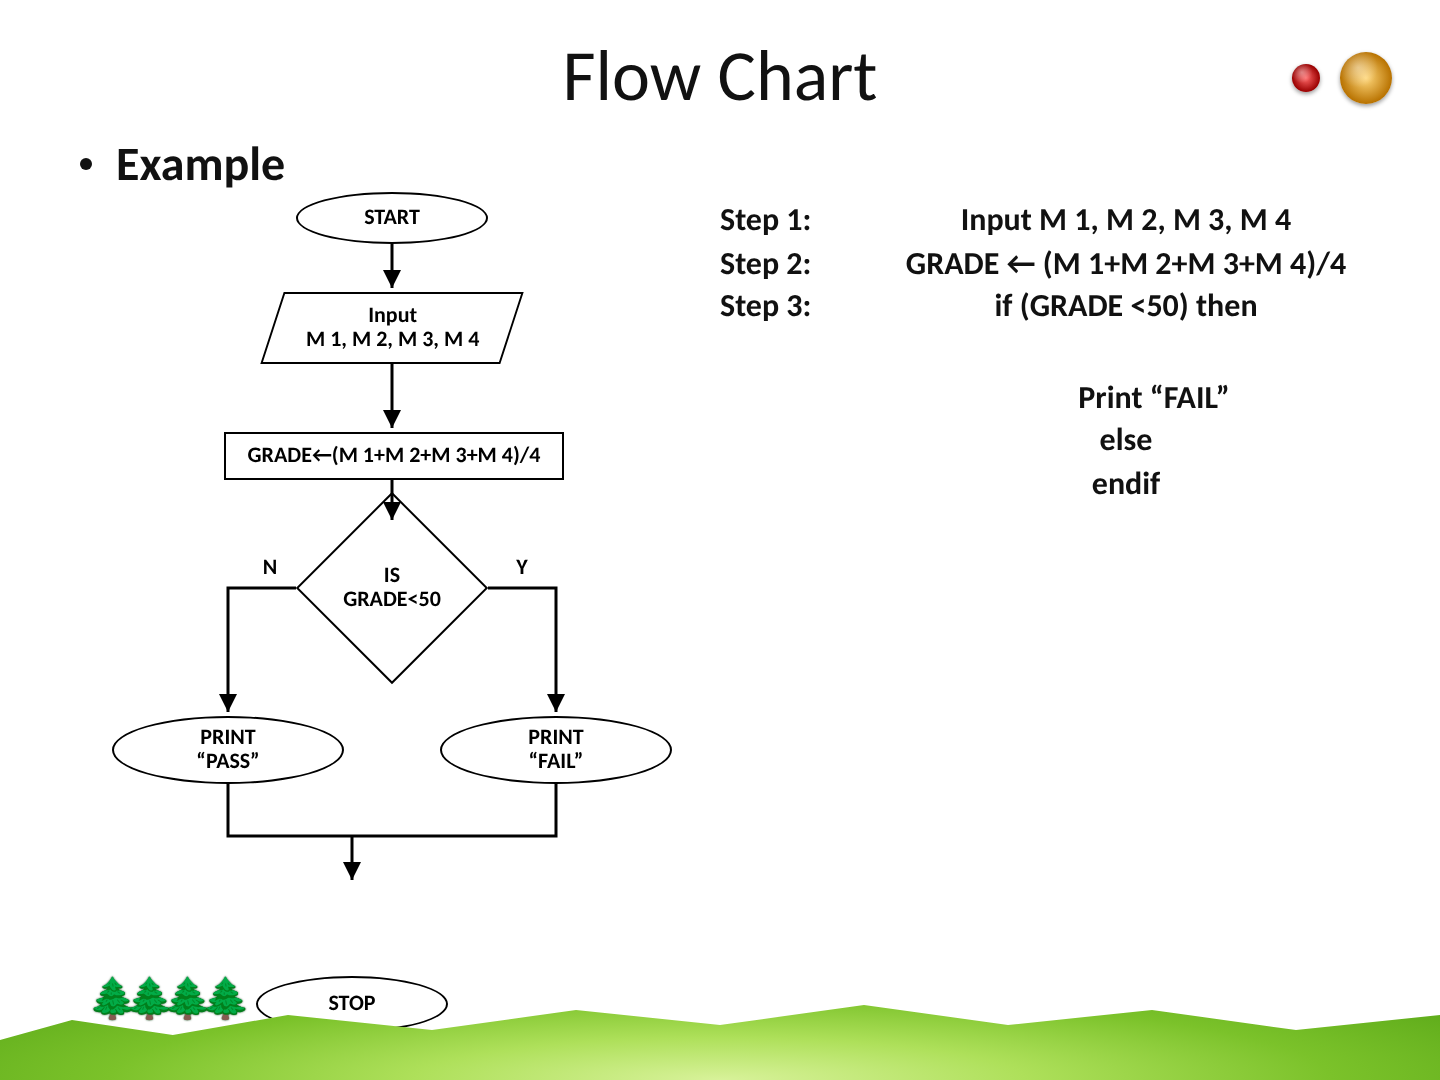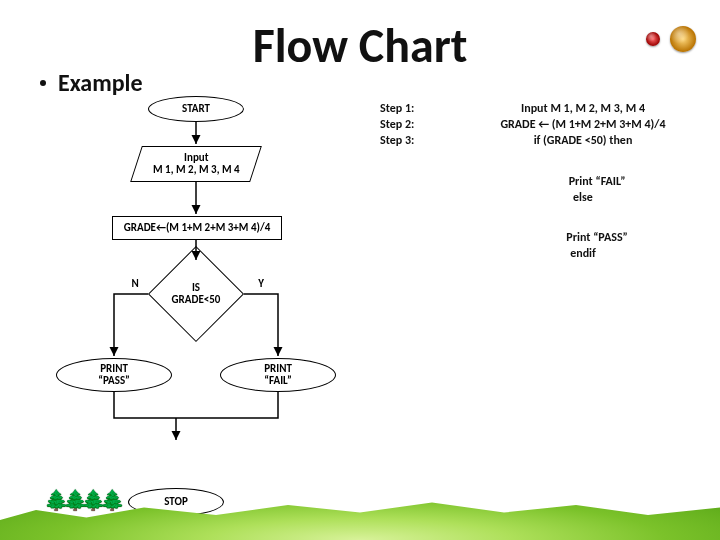--- a/index.html
+++ b/index.html
@@ -11,22 +11,22 @@
     background: #fff;
     position: relative;
     overflow: hidden;
   }
   .title {
     position: absolute;
     top: 16px;
     left: 0;
     width: 720px;
     text-align: center;
-    font-size: 48px;
-    font-weight: bold;
+    font-size: 36px;
+    font-weight: normal;
     color: #111;
   }
   .example {
     position: absolute;
     top: 68px;
     left: 40px;
     font-size: 24px;
     font-weight: bold;
     color: #111;
   }
@@ -107,23 +107,23 @@
   svg.arrows {
     position: absolute;
     left: 0; top: 0;
     width: 330px; height: 400px;
     pointer-events: none;
   }
   
   .steps {
     position: absolute;
     top: 100px;
-    left: 380px;
+    left: 360px;
     width: 340px;
-    font-size: 12px;
+    font-size: 16px;
     font-weight: bold;
     color: #111;
     line-height: 1.35;
   }
   .steps .row { display: flex; }
   .steps .label { width: 66px; flex: 0 0 66px; }
   .steps .val { flex: 1; text-align: center; }
   .indent1 { padding-left: 28px; margin-top: 24px; }
   
   .spheres {
@@ -258,22 +258,18 @@
   <div class="row">
     <div class="label"></div>
     <div class="val indent1">Print “FAIL”</div>
   </div>
   <div class="row">
     <div class="label"></div>
     <div class="val">else</div>
   </div>
   <div class="row">
     <div class="label"></div>
-    <div class="val indent1">Print “PASS”</div>
-  </div>
-  <div class="row">
-    <div class="label"></div>
     <div class="val">endif</div>
   </div>
 </div>
 
 <div class="ground"></div>
 <div class="trees">🌲🌲🌲🌲</div>
 
 </body></html>

